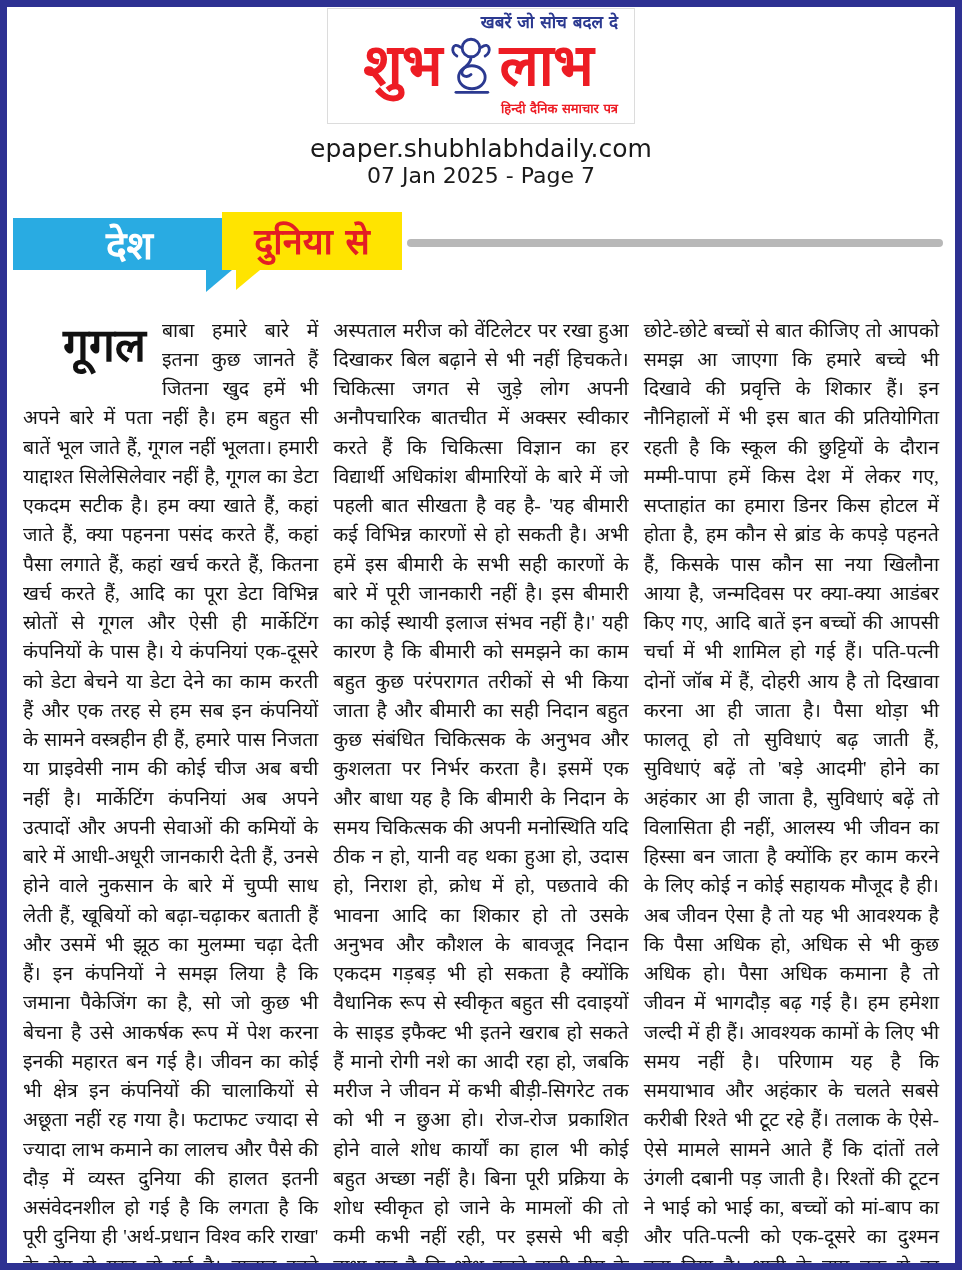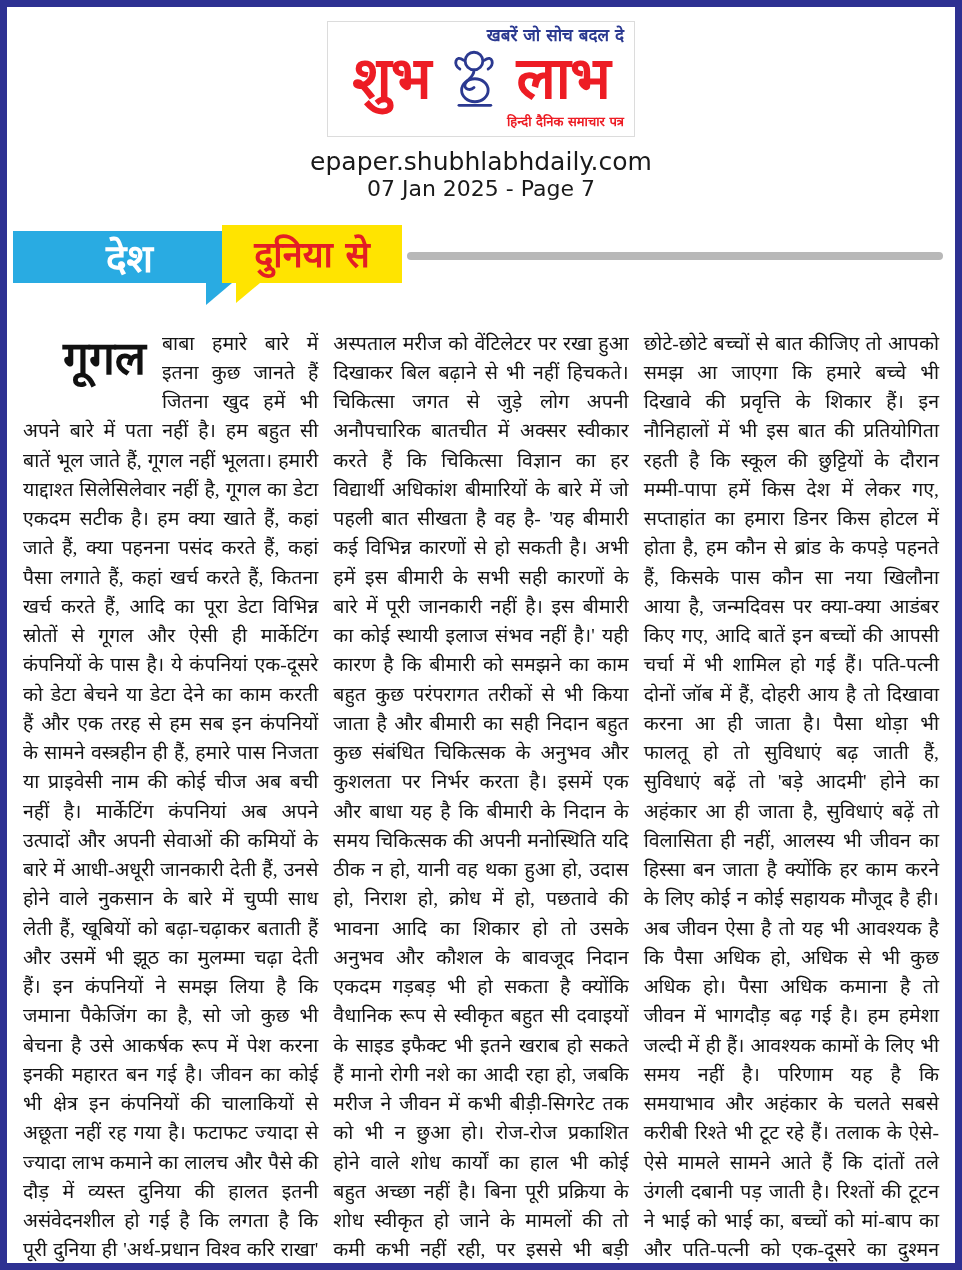--- a/index.html
+++ b/index.html
@@ -12,38 +12,38 @@
     height: 1270px;
     margin: 0 auto;
     background: #ffffff;
     border: 7px solid #2e3192;
     overflow: hidden;
   }
 
   
   .masthead {
     width: 308px;
-    margin: 14px auto 0 auto;
+    margin: 1px auto 0 auto;
     border: 1px solid #dcdcdc;
-    padding: 4px 10px 6px 10px;
+    padding: 4px 16px 6px 10px;
     background: #ffffff;
   }
   .masthead-tagline-top {
     text-align: right;
     color: #2b3990;
     font-weight: bold;
     font-size: 17px;
     line-height: 1.15;
     font-family: "DejaVu Sans", sans-serif;
   }
   .masthead-title-row {
     display: flex;
     align-items: center;
     justify-content: center;
-    gap: 18px;
+    gap: 4px;
     margin-top: -2px;
   }
   .masthead-title {
     color: #ed1c24;
     font-weight: bold;
     font-size: 58px;
     line-height: 1.05;
     font-family: "DejaVu Sans", sans-serif;
     letter-spacing: -1px;
   }

